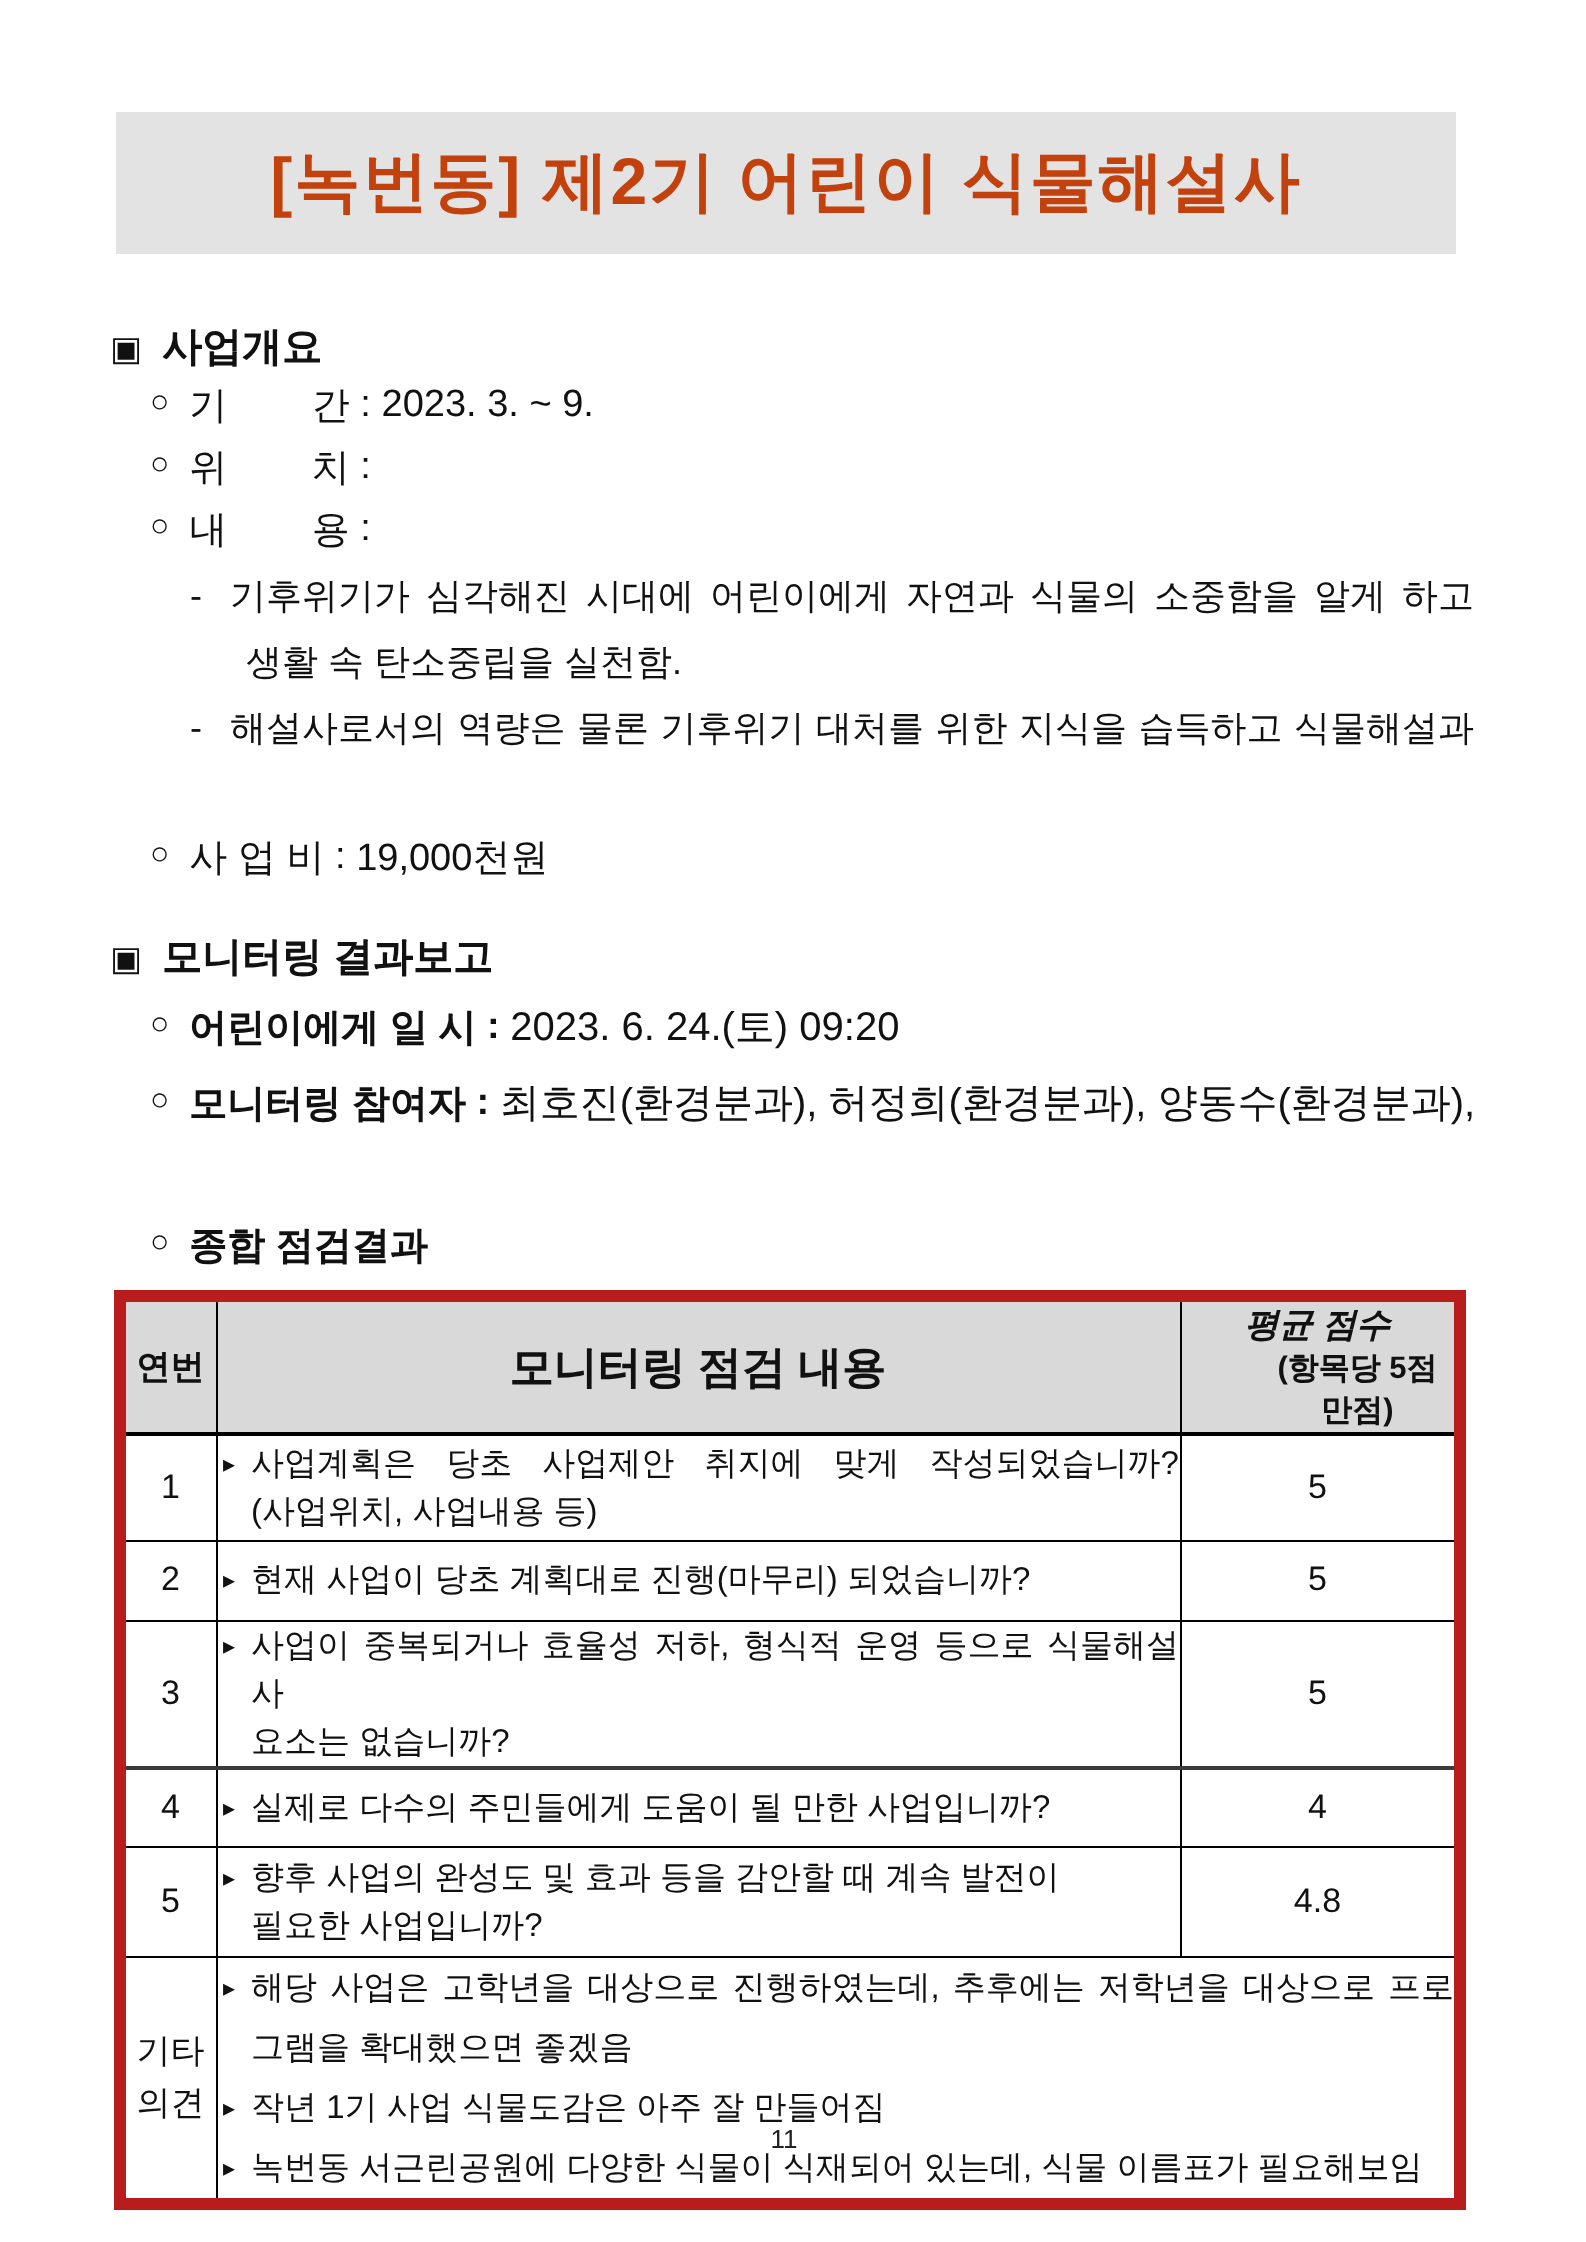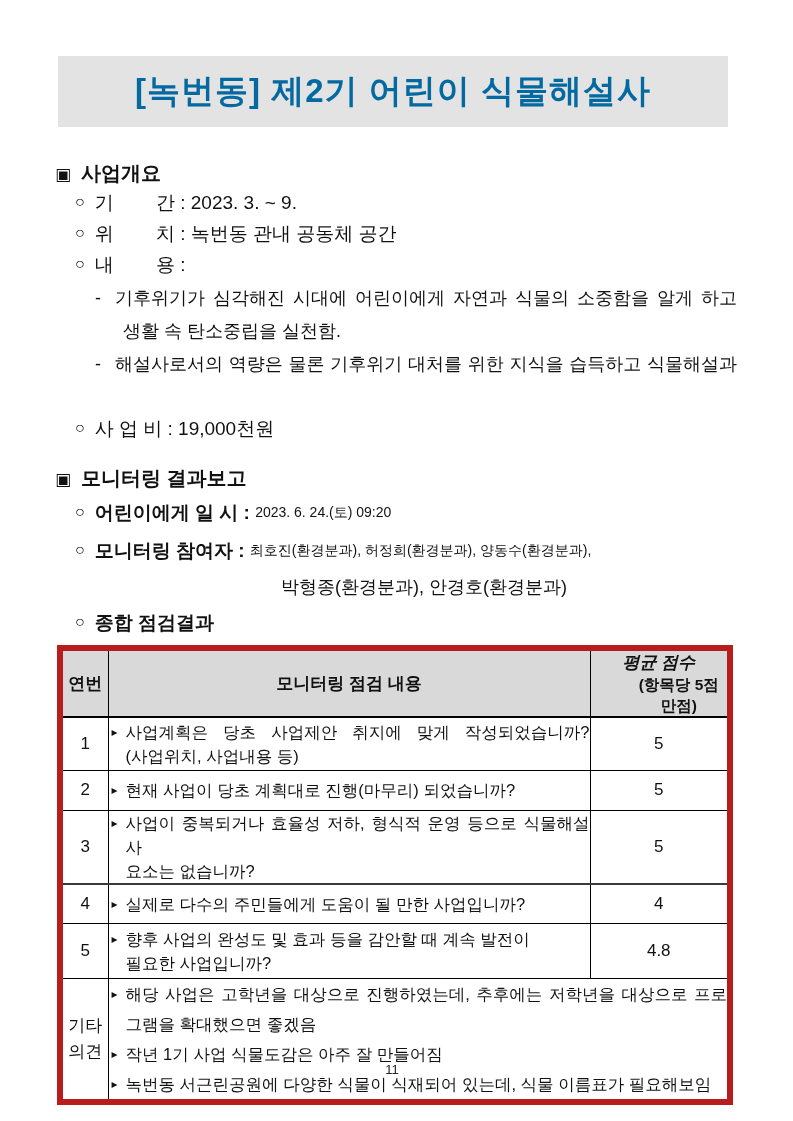--- a/index.html
+++ b/index.html
@@ -8,21 +8,21 @@
     background:#ffffff; color:#111;
     font-family:"Liberation Sans","DejaVu Sans",sans-serif;
   }
 
   
   .banner {
     position:absolute; left:58px; top:56px; width:670px; height:71px;
     background:#E3E3E3; display:flex; align-items:center; justify-content:center;
   }
   .banner-title {
-    font-size:33px; font-weight:bold; color:#0369a1; letter-spacing:1px;
+    font-size:33px; font-weight:bold; color:#c2410c; letter-spacing:1px;
     white-space:nowrap;
   }
 
   
   .sec-heading {
     position:absolute; left:55px; font-size:20px; font-weight:bold;
     display:flex; align-items:center; gap:10px; white-space:pre;
   }
   .marker { font-size:17px; position:relative; top:1px; }
 
@@ -41,34 +41,34 @@
   .dash-icon { width:10px; margin-right:10px; flex:none; }
   .dash-t { flex:1; }
   .dash-l2 { margin-left:28px; line-height:33px; }
 
   
   .mon-item {
     position:absolute; left:75px; font-size:19px;
     display:flex; align-items:center; white-space:pre;
   }
   .mon-label { font-weight:bold; white-space:pre; }
-  .mon-value { font-size:14px; white-space:pre; }
+  .mon-value { font-size:20px; white-space:pre; }
   .mon-line2 { position:absolute; left:281px; font-size:18px; white-space:pre; }
 
   
   .tbl-wrap { position:absolute; left:57px; top:645px; }
   table.monitor {
     border-collapse:collapse; table-layout:fixed; width:670px;
     border:6px solid #b91c1c;
   }
   table.monitor td, table.monitor th { border:1px solid #000; padding:0; vertical-align:middle; }
   tr.hrow { height:52px; background:#D9D9D9; }
   tr.hrow th { border-bottom:2px solid #000; font-weight:bold; }
   .th-no { font-size:17px; }
-  .th-content { font-size:17px; }
+  .th-content { font-size:22px; }
   .th-score-1 { display:block; font-size:17px; line-height:23px;font-style:italic; }
   .th-score-2 { display:block; font-size:15.5px; line-height:21px;padding-left:40px; }
   tr.r1 { height:53px; } tr.r2 { height:40px; }
   tr.r3 { height:55px; } tr.r3 td { border-bottom:2px solid #3a3a3a; }
   tr.r4 { height:40px; } tr.r5 { height:55px; }
   tr.retc { height:120px; }
   td.no { text-align:center; font-size:17px; }
   td.content { padding:3px 6px 3px 7px; font-size:16.5px; }
   td.score { text-align:center; font-size:17px; }
   .trow { display:flex; }
@@ -106,21 +106,20 @@
     <span class="cb">○</span>
     <span class="ov-label">기        간</span>
     <span class="sep"> : </span>
     <span class="ov-value">2023. 3. ~ 9.</span>
   </div>
 
   <div class="ov-item" style="top:221px;">
     <span class="cb">○</span>
     <span class="ov-label">위        치</span>
     <span class="sep"> : </span>
-    <span class="ov-value">녹번동 관내 공동체 공간</span>
   </div>
 
   <div class="ov-item" style="top:252px;">
     <span class="cb">○</span>
     <span class="ov-label">내        용</span>
     <span class="sep"> : </span>
     <span class="ov-value"></span>
   </div>
 
   <div class="dash-block">
@@ -157,21 +156,20 @@
     <span class="mon-label"> : </span>
     <span class="mon-value">2023. 6. 24.(토) 09:20</span>
   </div>
 
   <div class="mon-item" style="top:538px;">
     <span class="cb">○</span>
     <span class="mon-label">모니터링 참여자</span>
     <span class="mon-label"> : </span>
     <span class="mon-value">최호진(환경분과), 허정희(환경분과), 양동수(환경분과),</span>
   </div>
-  <div class="mon-line2" style="top:575px;">박형종(환경분과), 안경호(환경분과)</div>
 
   <div class="mon-item" style="top:610px;">
     <span class="cb">○</span>
     <span class="mon-label">종합 점검결과</span>
   </div>
 
   <div class="tbl-wrap">
     <table class="monitor">
       <colgroup>
           <col style="width:48px">

